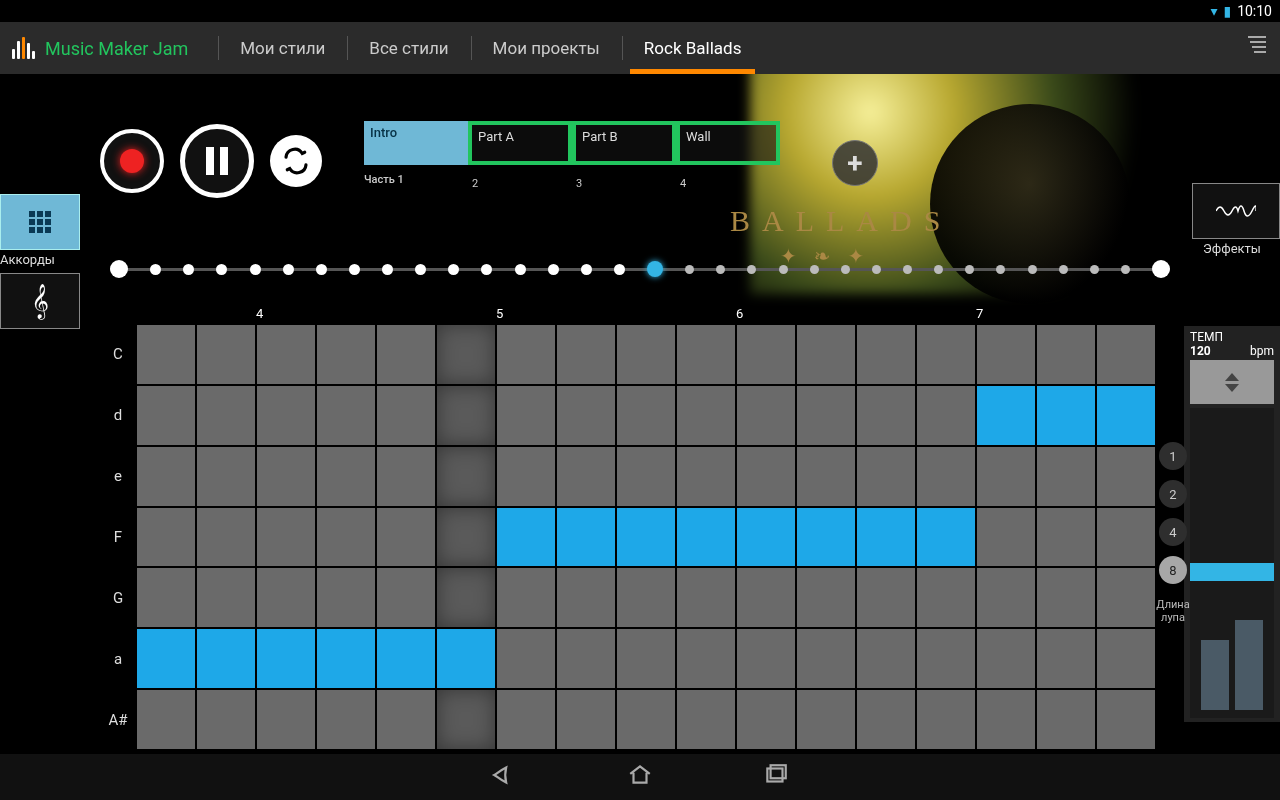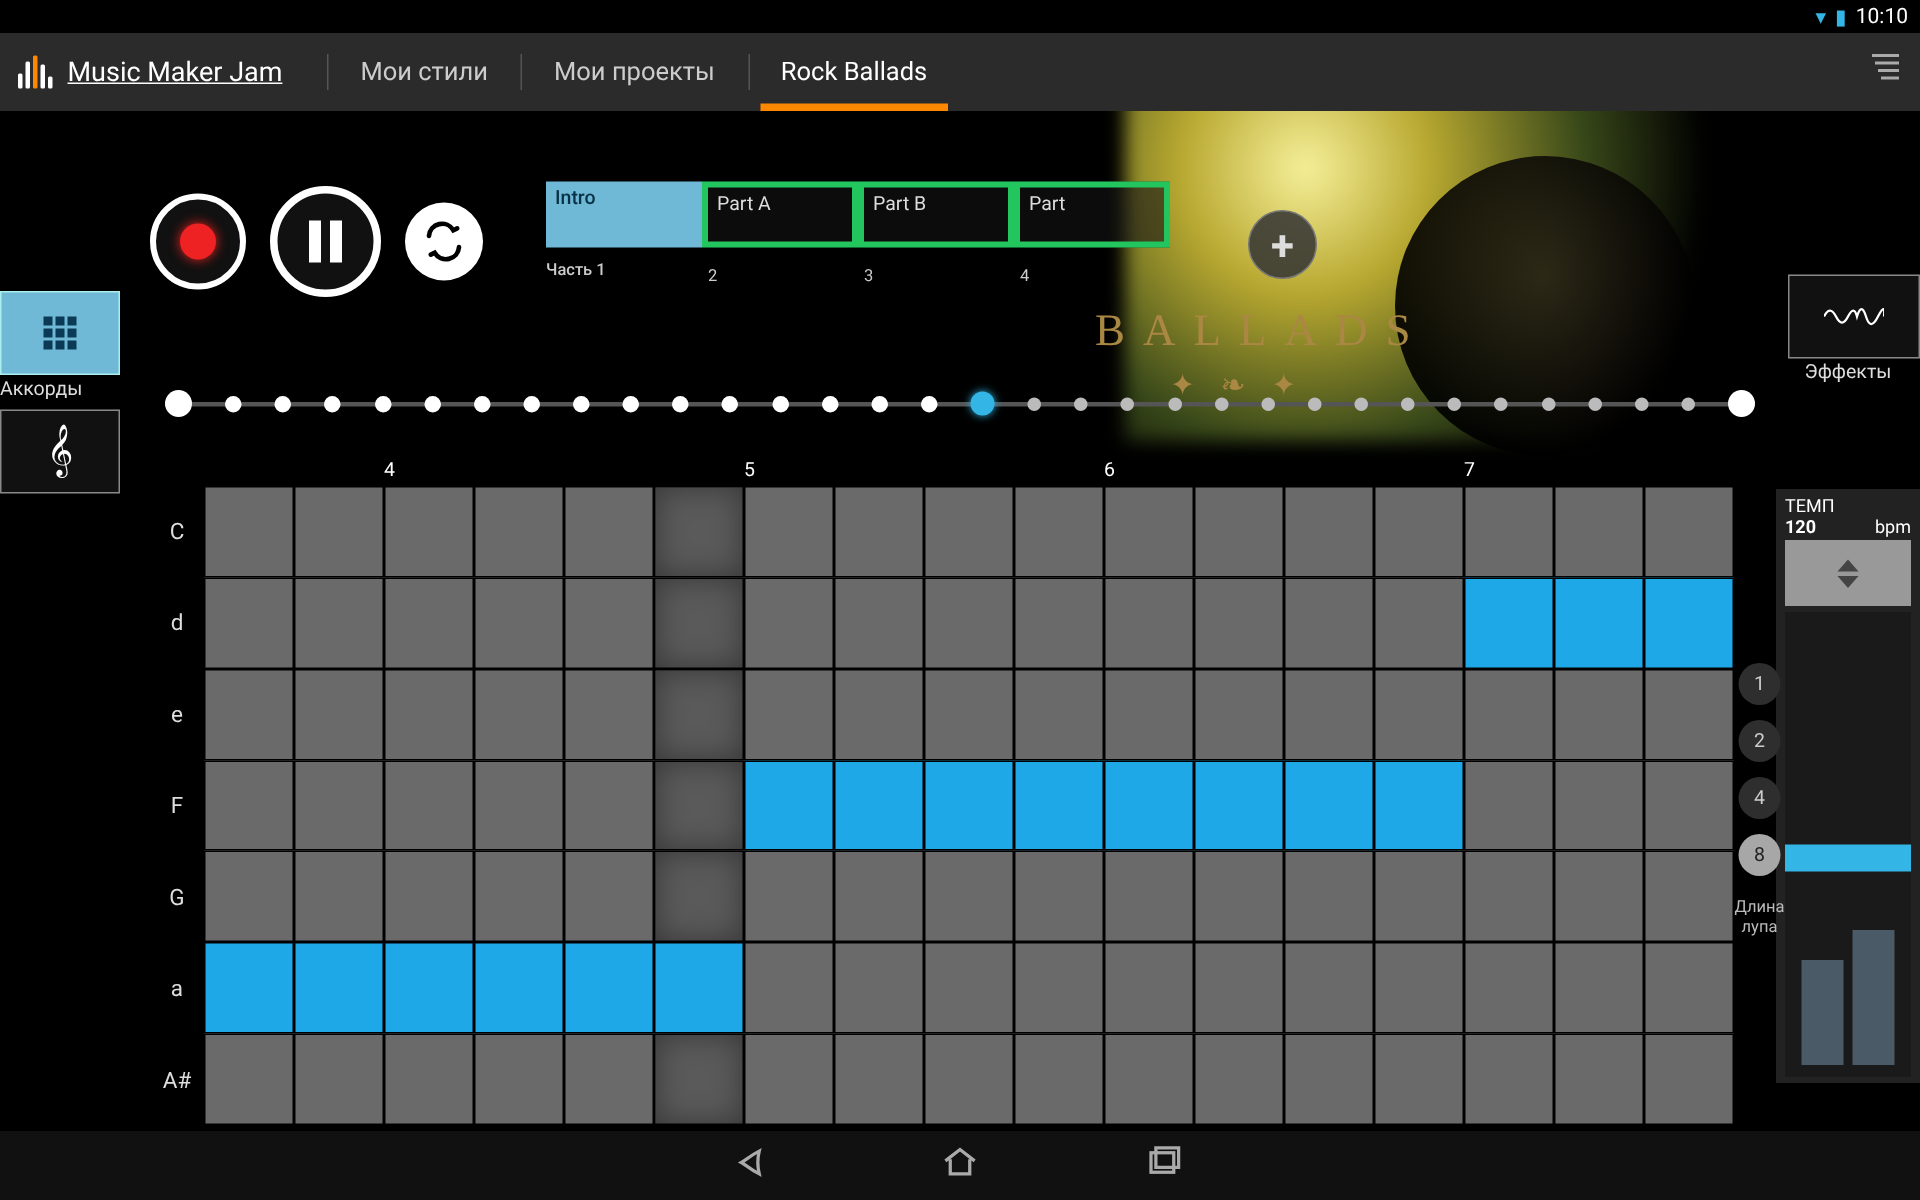--- a/index.html
+++ b/index.html
@@ -7,21 +7,21 @@
 
 
 .status-bar { height: 22px; background: #000; display: flex; justify-content: flex-end; align-items: center; padding: 0 8px; gap: 6px; color: #fff; font-size: 14px; }
 .status-bar .wifi, .status-bar .batt { color: #33b5e5; }
 
 
 .topnav { height: 52px; background: #2b2b2b; display: flex; align-items: center; padding: 0 12px; color: #ddd; position: relative; }
 .logo { display: flex; gap: 2px; align-items: flex-end; margin-right: 10px; }
 .logo span { width: 3px; background: #fff; border-radius: 1px; }
 .logo .b1 { height: 10px; } .logo .b2 { height: 18px; } .logo .b3 { height: 22px; background:#ff8800;} .logo .b4 { height: 16px; } .logo .b5 { height: 8px; }
-.app-title { font-size: 18px; margin-right: 30px; color:#ffffff;text-decoration:underline; }
+.app-title { font-size: 18px; margin-right: 30px; color:#22c55e; }
 .tab { padding: 0 22px; height: 52px; display: flex; align-items: center; font-size: 17px; cursor: pointer; position: relative; color:#ccc;}
 .tab.sep::before{content:'';position:absolute;left:0;top:14px;bottom:14px;width:1px;background:#555;}
 .tab.active { color: #fff; }
 .tab.active::after { content:''; position:absolute; bottom:0; left:8px; right:8px; height:5px; background:#ff8800; }
 .menu-icon { position:absolute; right:14px; top:14px; cursor:pointer; display:flex; flex-direction:column; gap:3px; align-items:flex-end;}
 .menu-icon span{height:2px;background:#aaa;}
 .menu-icon span:nth-child(1){width:18px;} .menu-icon span:nth-child(2){width:16px;} .menu-icon span:nth-child(3){width:14px;} .menu-icon span:nth-child(4){width:12px;}
 
 
 .main { position: relative; height: 680px; background: #000; }
@@ -118,20 +118,23 @@
       <span class="b2"></span>
       <span class="b3"></span>
       <span class="b4"></span>
       <span class="b5"></span>
   </div>
   <div class="app-title">Music Maker Jam</div>
   <div class="tab sep">
       <span>Мои стили</span>
     </div>
   <div class="tab sep">
+      <span>Все стили</span>
+    </div>
+  <div class="tab sep">
       <span>Мои проекты</span>
     </div>
   <div class="tab sep active">
       <span>Rock Ballads</span>
     </div>
   <div class="menu-icon">
       <span></span>
       <span></span>
       <span></span>
       <span></span>
@@ -182,21 +185,21 @@
       <svg viewBox="0 0 24 24">
           <path d="M4 9a7 7 0 0 1 13-3l2-1M20 15a7 7 0 0 1-13 3l-2 1" stroke="#000" stroke-width="2.5" fill="none" stroke-linecap="round"></path>
         </svg>
     </div>
   </div>
 
   <div class="parts" id="parts">
       <div class="part active"><span>Intro</span><div class="part-sub">Часть 1</div></div>
       <div class="part"><span>Part A</span><div class="part-sub">2</div></div>
       <div class="part"><span>Part B</span><div class="part-sub">3</div></div>
-      <div class="part"><span>Part</span><div class="part-sub">4</div></div>
+      <div class="part"><span>Wall</span><div class="part-sub">4</div></div>
     </div>
 
   <div class="timeline">
     <div class="tl-track" id="tltrack">
         <div class="tl-dot big"></div>
         <div class="tl-dot filled"></div>
         <div class="tl-dot filled"></div>
         <div class="tl-dot filled"></div>
         <div class="tl-dot filled"></div>
         <div class="tl-dot filled"></div>

